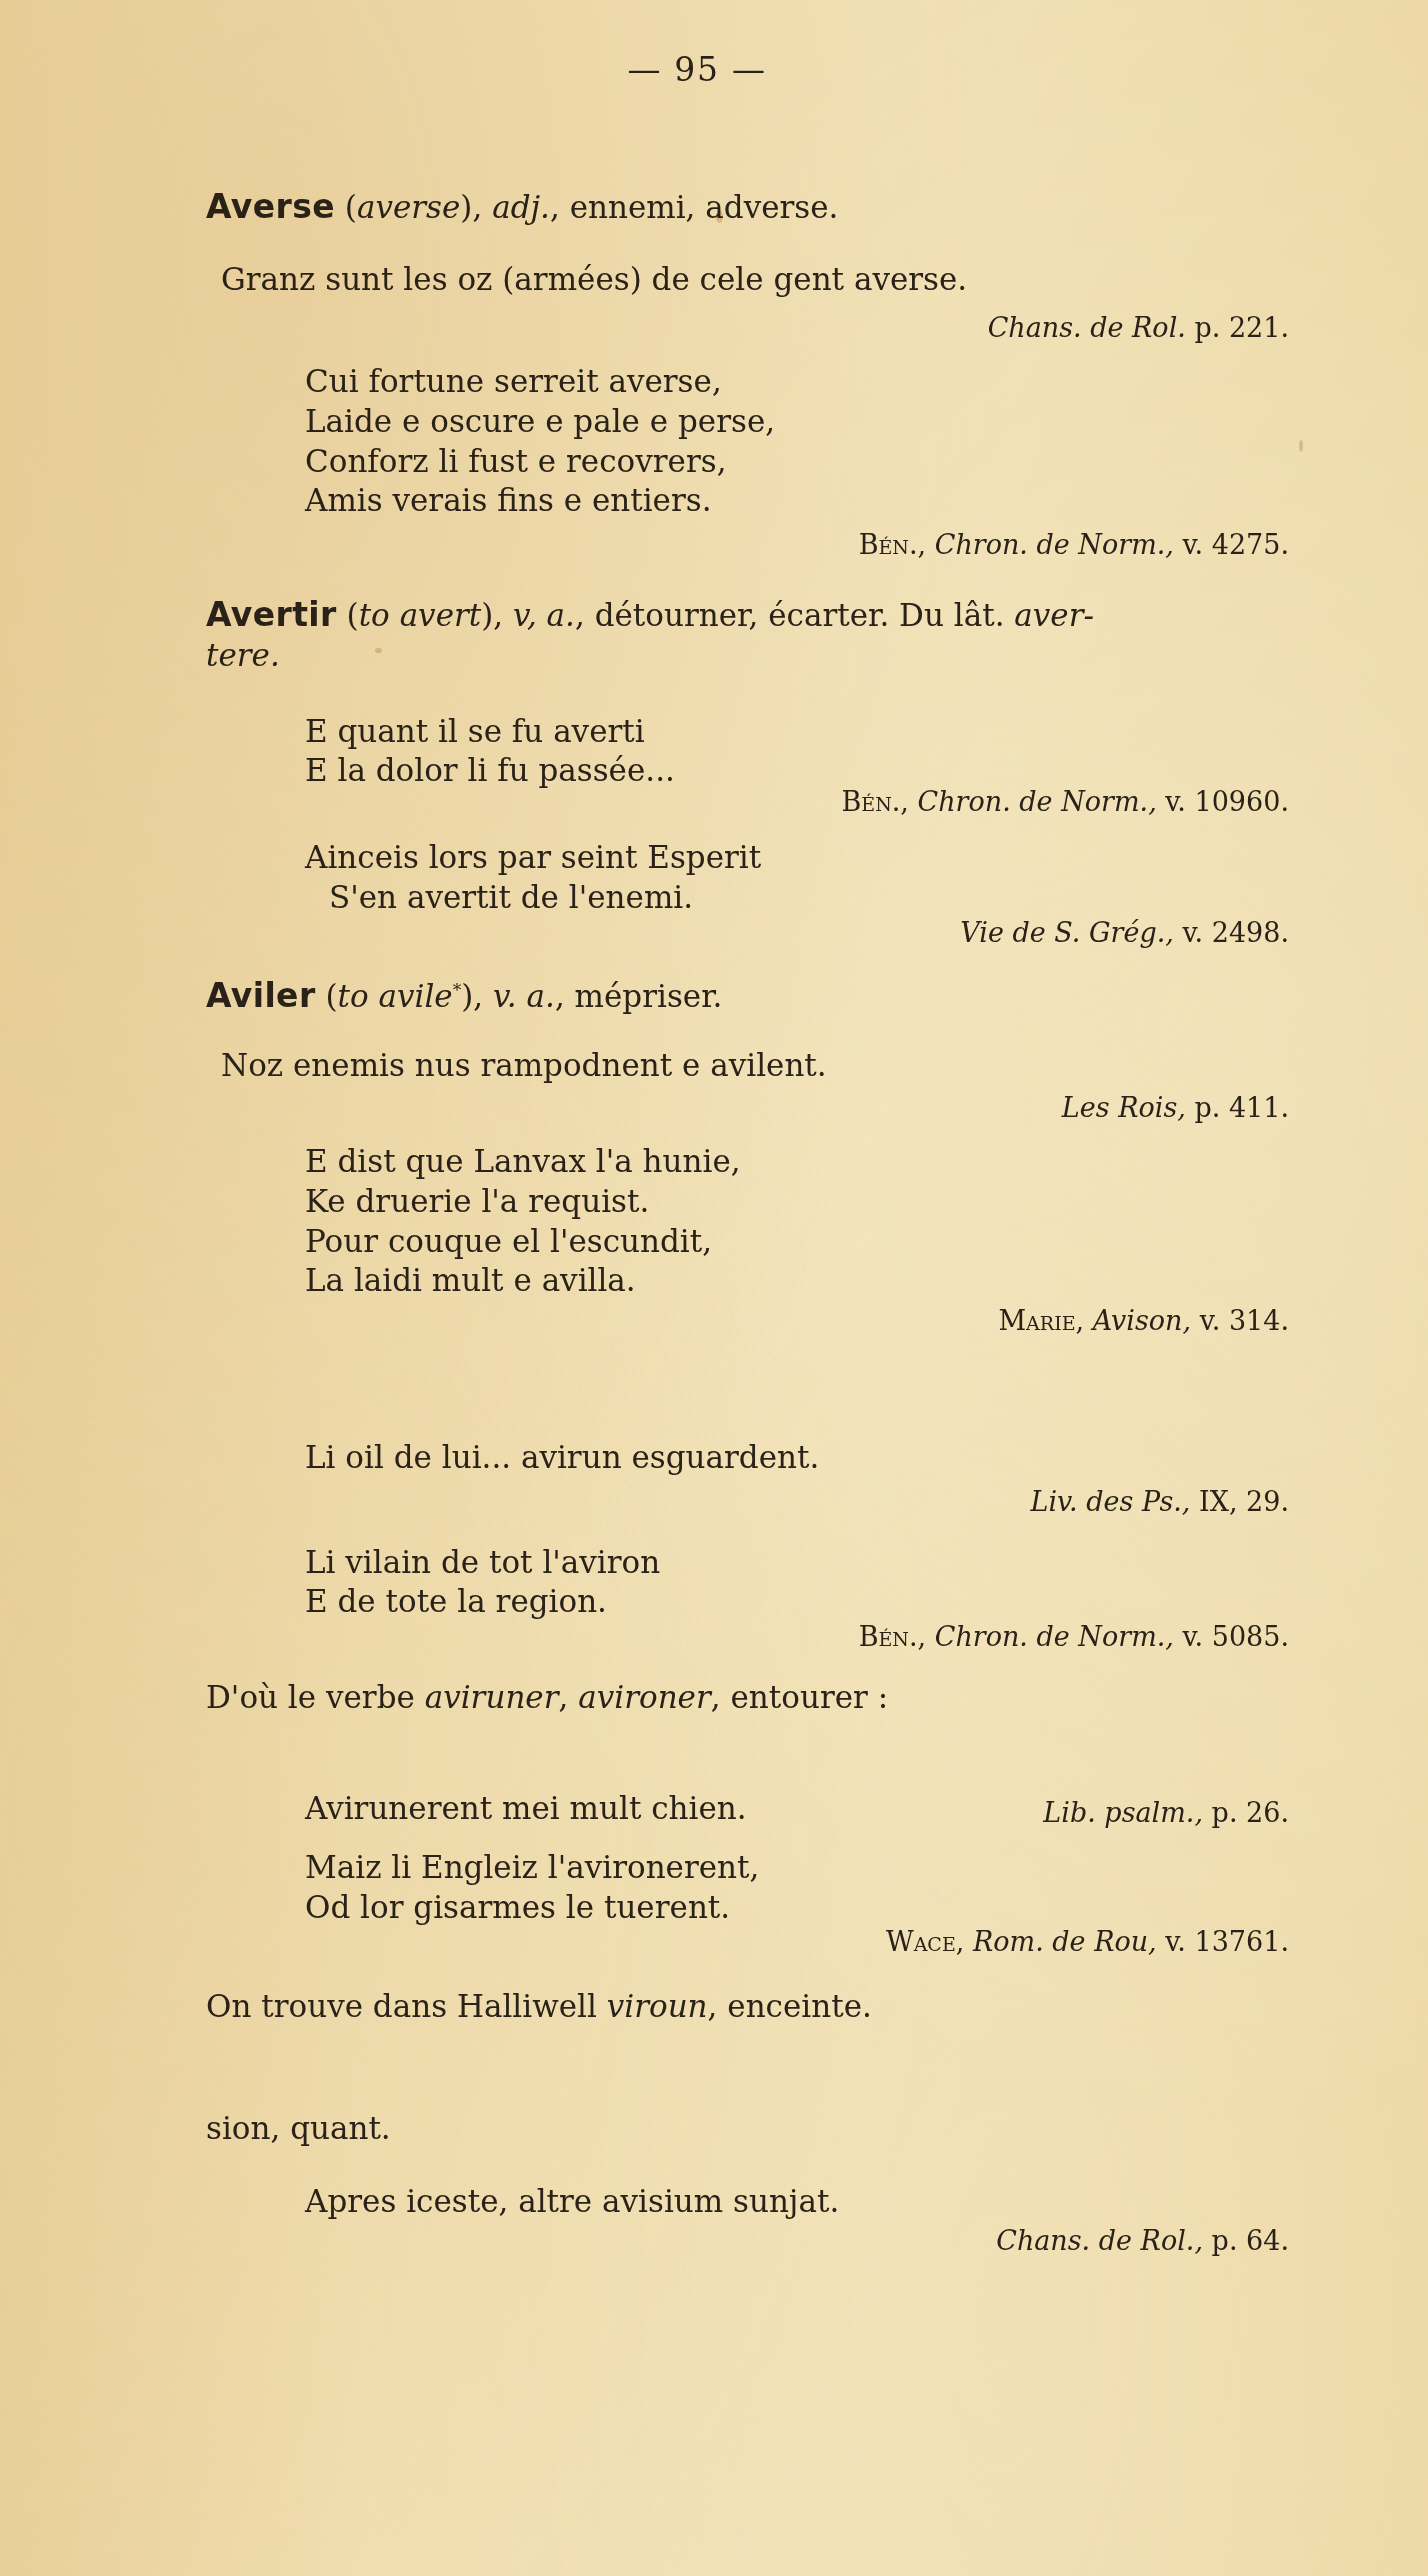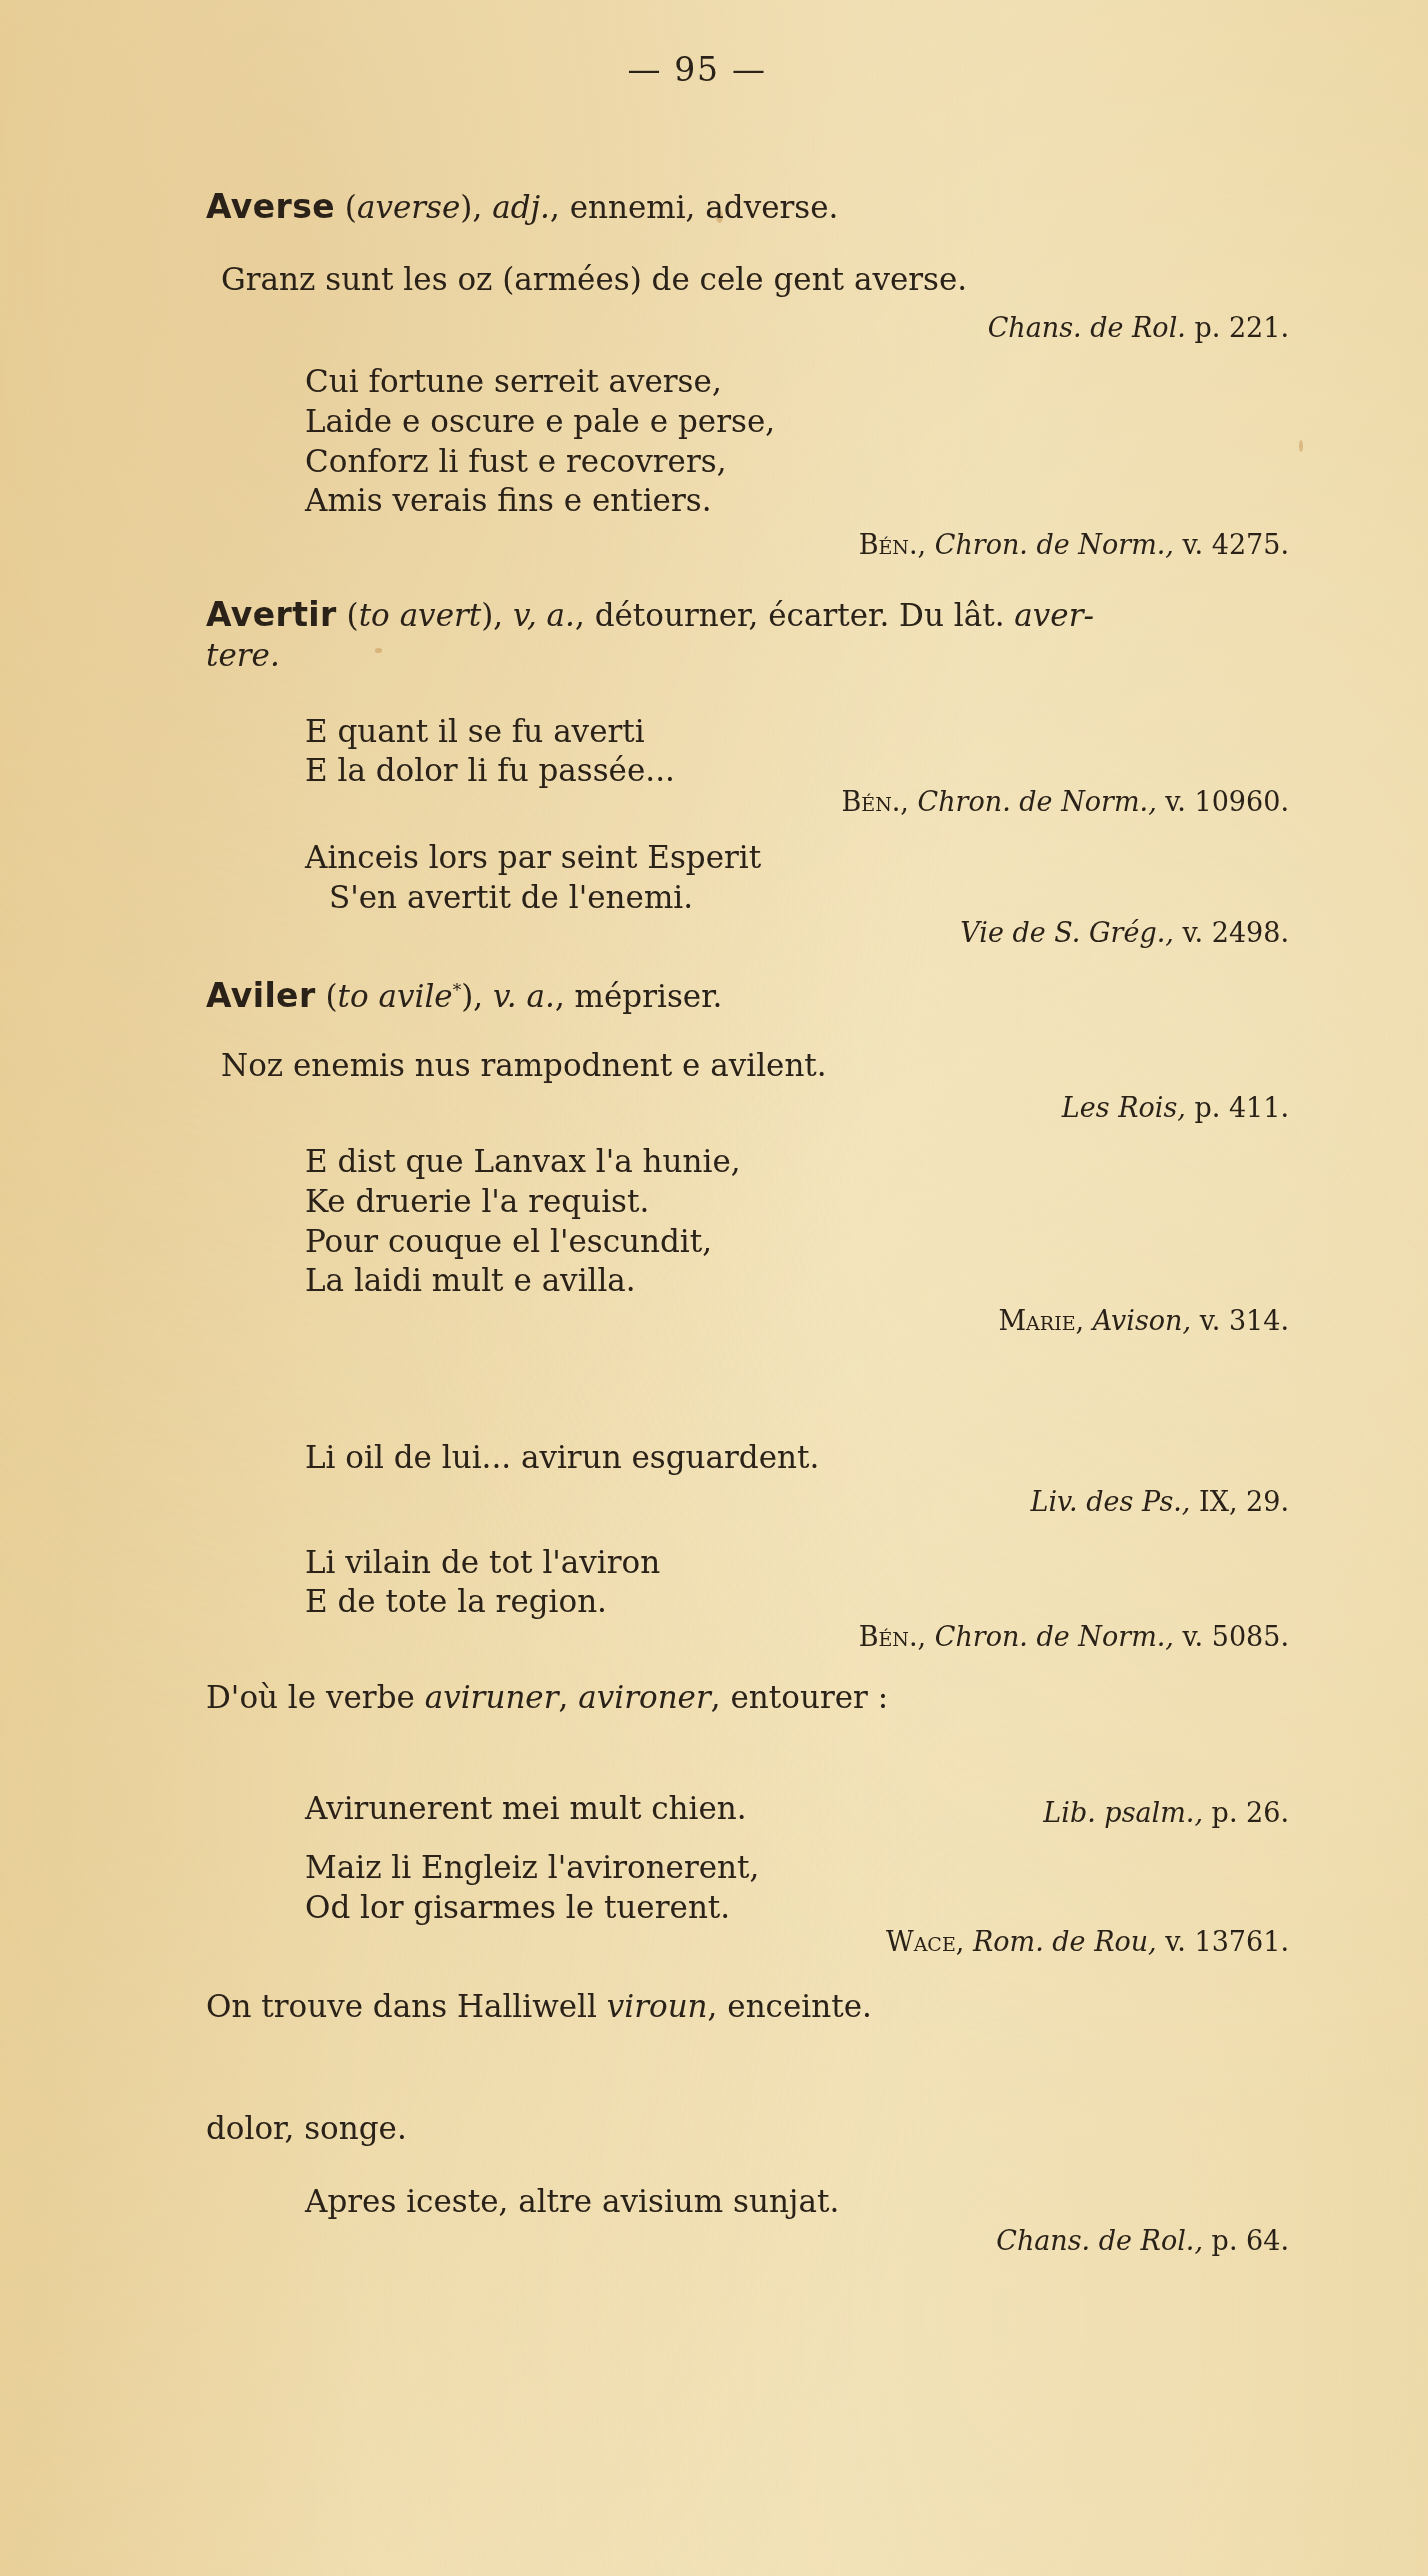--- a/index.html
+++ b/index.html
@@ -147,20 +147,20 @@
   <div class="line verse" style="top:1852px;">Maiz li Engleiz l'avironerent,</div>
   <div class="line verse" style="top:1892px;">Od lor gisarmes le tuerent.</div>
   <div class="line cite" style="top:1928px;">
     <span class="sc">Wace,</span> <span class="it">Rom. de Rou,</span><span> v. 13761.</span>
   </div>
 
   <div class="line head" style="top:1991px;">
     <span>On trouve dans Halliwell </span><span class="it">viroun</span><span>, enceinte.</span>
   </div>
 
-  <div class="line cont" style="top:2113px;">dolor, songe.</div>
+  <div class="line cont" style="top:2113px;">sion, quant.</div>
   <div class="line verse" style="top:2186px;">Apres iceste, altre avisium sunjat.</div>
   <div class="line cite" style="top:2227px;">
     <span class="it">Chans. de Rol.,</span><span> p. 64.</span>
   </div>
 
 </div>
 
 
 </body></html>

